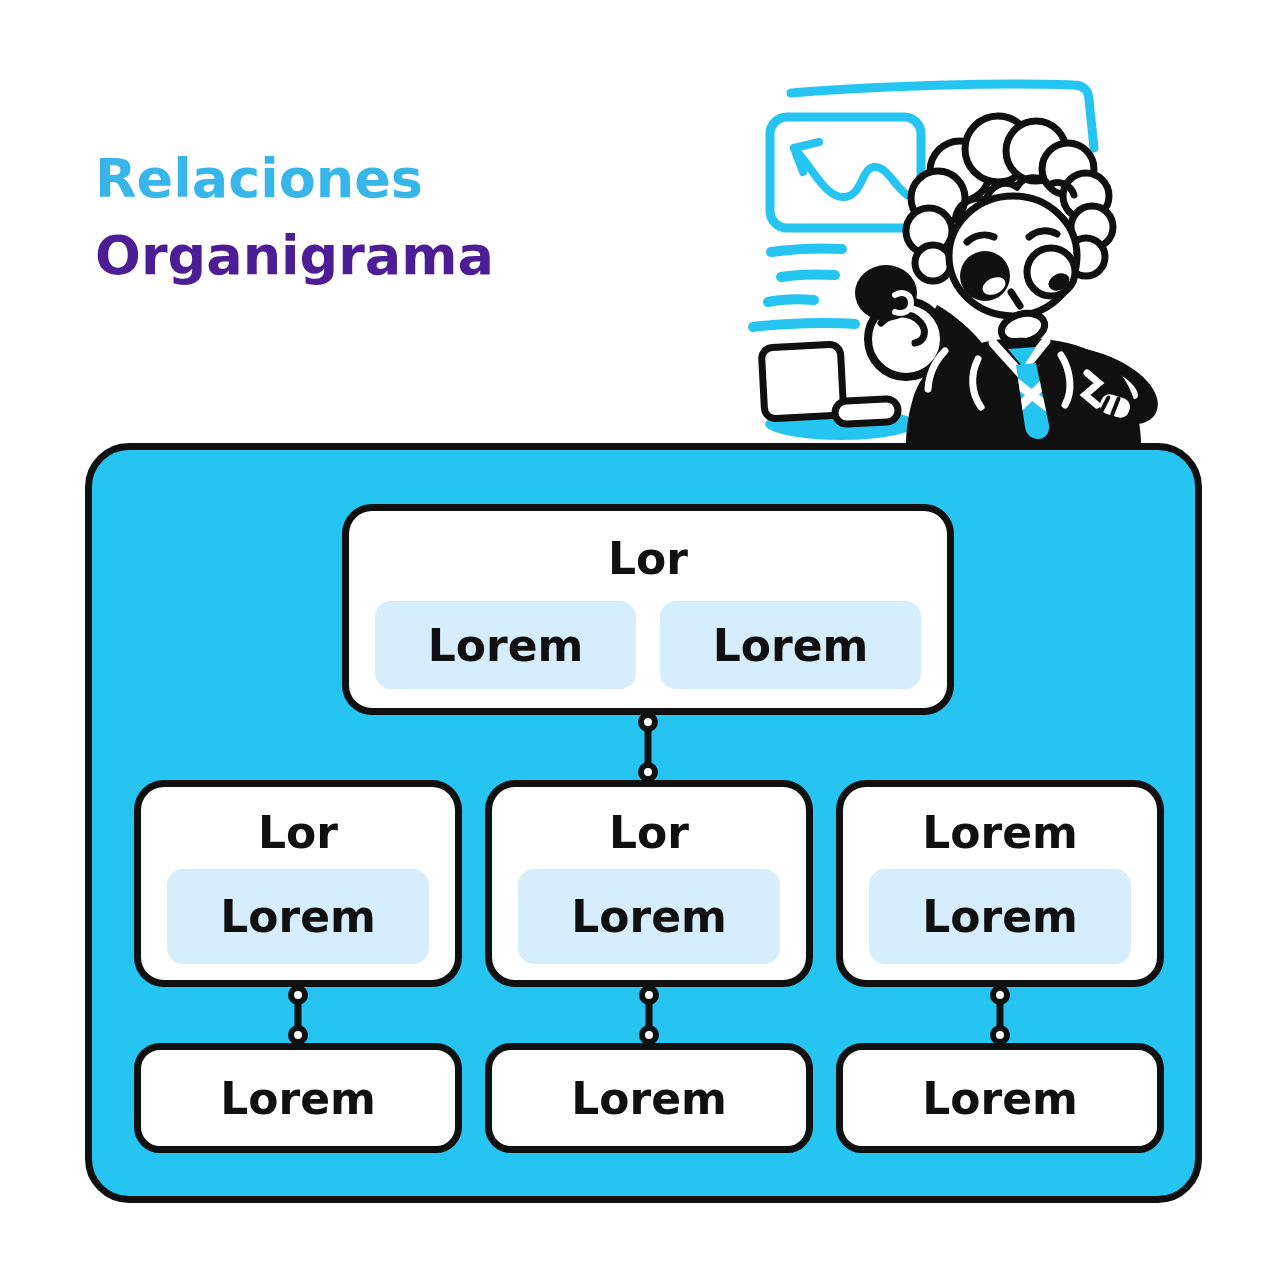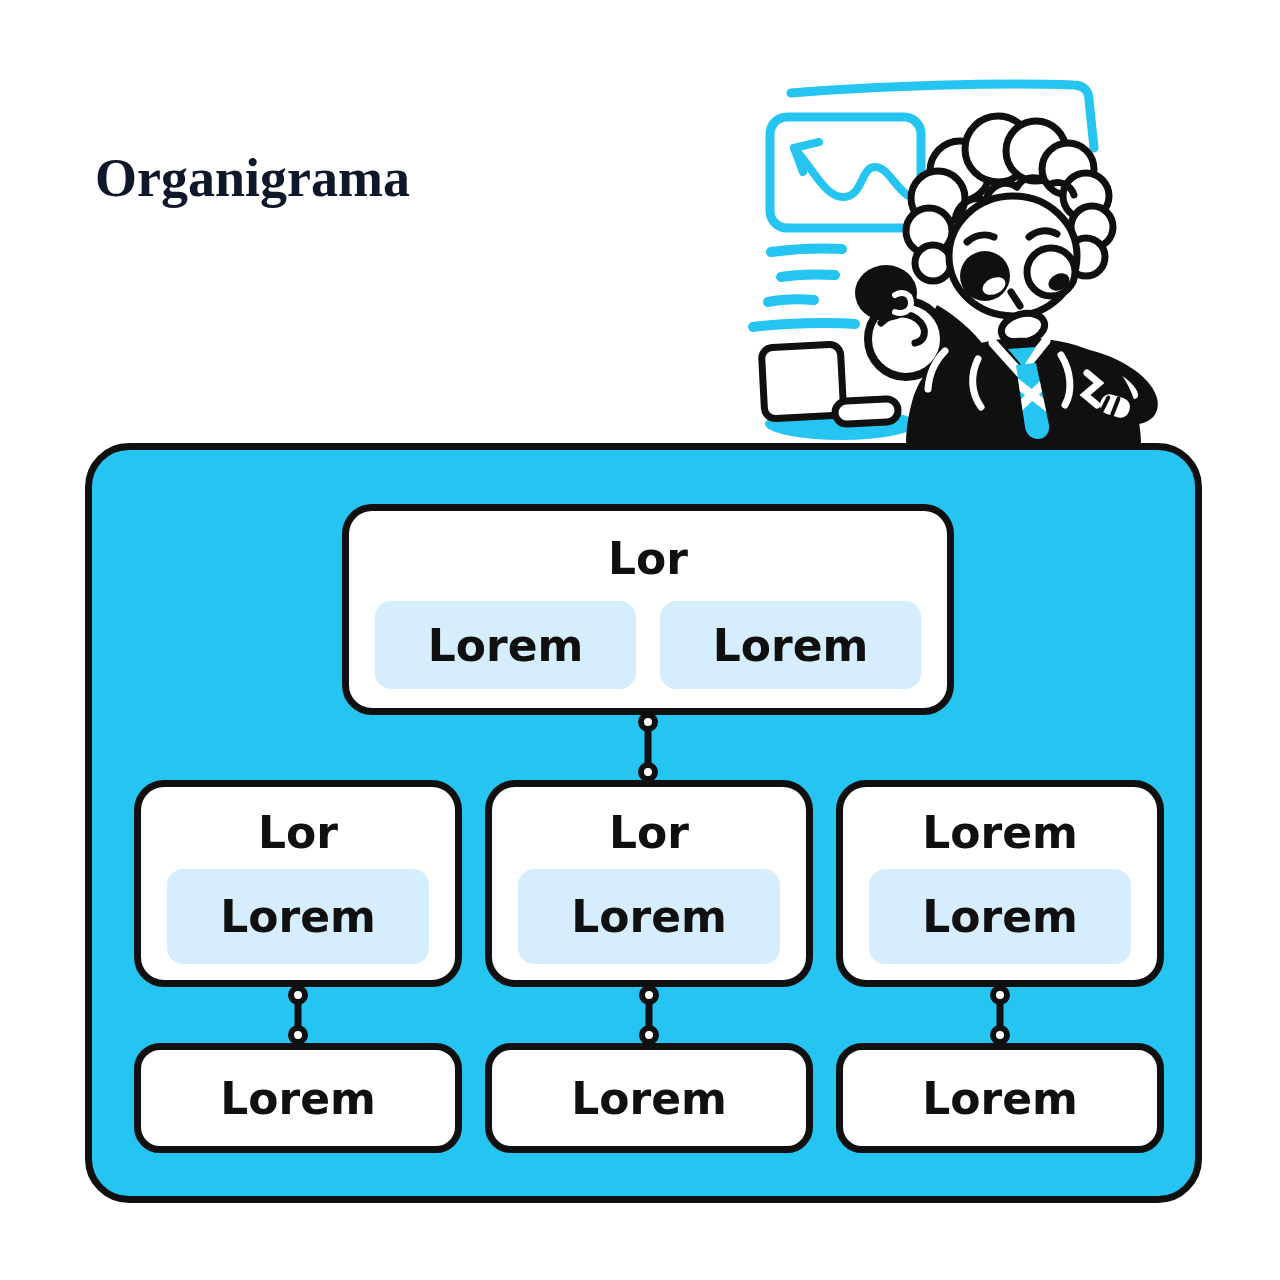--- a/index.html
+++ b/index.html
@@ -11,21 +11,21 @@
   }
   .stage{position:absolute;inset:0;}
 
   
   .heading{
     position:absolute;left:95px;top:140px;
     font-weight:bold;font-size:54px;line-height:77px;
   }
   .heading .line{display:block;}
   .heading .accent{color:#38B6E9;}
-  .heading .dark{color:#0f172a;font-family:Liberation Serif, serif;}
+  .heading .dark{color:#4c1d95;}
 
   
   .illustration{position:absolute;left:723px;top:43px;width:482px;height:402px;z-index:3;}
 
   
   .panel{
     position:absolute;left:85px;top:443px;width:1117px;height:760px;
     background:#25C4F1;border:7px solid #101010;border-radius:44px;
     box-sizing:border-box;z-index:2;
   }
@@ -49,20 +49,21 @@
   .chip-row .chip{flex:1;height:88px;}
   .l2 .chip{height:95px;margin:8px 26px 0;}
   .connector{position:absolute;overflow:visible;}
 </style>
 </head>
 <body>
 
 <div class="stage">
 
   <h1 class="heading" style="margin:0;font-size:54px;">
+    <span class="line accent">Relaciones</span>
     <span class="line dark">Organigrama</span>
   </h1>
 
   <svg class="illustration" viewBox="0 0 482 402" fill="none" xmlns="http://www.w3.org/2000/svg">
 
     <g stroke="#25C4F1" stroke-width="9" stroke-linecap="round" fill="none">
       <path d="M 68 50 C 150 43 280 39 350 42 C 361 42 366 48 366 57 L 371 105"></path>
     </g>
 
     <g stroke="#25C4F1" fill="none" stroke-linecap="round" stroke-linejoin="round">

